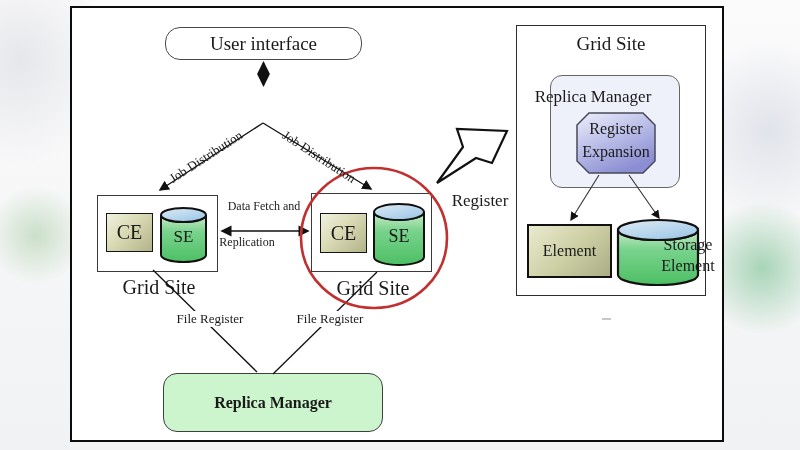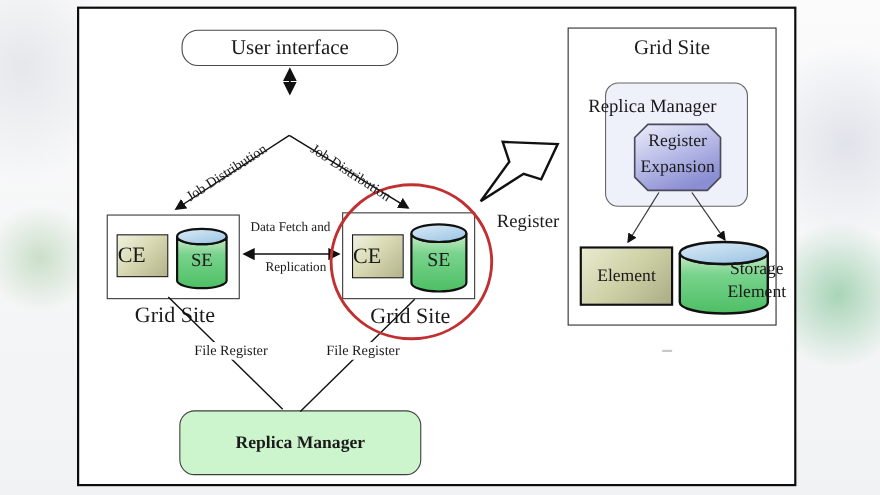--- a/index.html
+++ b/index.html
@@ -13,21 +13,21 @@
       radial-gradient(120px 140px at 20px 60px, rgba(210,212,218,.5), rgba(210,212,218,0) 75%),
       linear-gradient(#fbfbfc,#f1f2f3);
   }
   .abs{position:absolute;}
   .panel{left:70px;top:6px;width:654px;height:436px;background:#fff;border:2px solid #0c0c0c;box-sizing:border-box;}
   .rbox{background:#fff;border:1.6px solid #4a4a4a;border-radius:15px;box-sizing:border-box;
         display:flex;align-items:center;justify-content:center;font-size:19px;}
   .gridbox{border:1.6px solid #3a3a3a;box-sizing:border-box;background:transparent;}
   .cebox{border:1.6px solid #161616;box-sizing:border-box;
          background:linear-gradient(135deg,#f0f1e0 0%,#d9dab4 45%,#b2b389 100%);
-         display:flex;align-items:center;font-size:20px;}
+         display:flex;align-items:center;justify-content:center;font-size:20px;}
   .lbl{text-align:center;}
   .z6{z-index:6;}
   svg.overlay{position:absolute;left:0;top:0;z-index:5;pointer-events:none;}
   .caption{font-size:20px;}
   .small{font-size:12px;line-height:1;}
   .fr{font-size:13px;background:#fff;padding:0 2px;z-index:6;}
   .jd{font-size:13px;white-space:nowrap;z-index:6;}
   .catalog{background:#cdf5cd;border:1.6px solid #3f3f3f;border-radius:14px;box-sizing:border-box;
            display:flex;align-items:center;justify-content:center;font-weight:bold;font-size:16px;}
   .rpanel{border:1.6px solid #2e2e2e;background:#fff;box-sizing:border-box;}
@@ -57,21 +57,21 @@
   </div>
   <div class="abs lbl caption" style="left:104px;top:276px;width:110px;">Grid Site</div>
 
   <div class="abs gridbox" style="left:311px;top:193px;width:121px;height:79px;"></div>
   <div class="abs cebox" style="left:320px;top:213px;width:47px;height:40px;">
     <span>CE</span>
   </div>
   <div class="abs lbl caption z6" style="left:318px;top:277px;width:110px;">Grid Site</div>
 
   <div class="abs lbl small" style="left:211px;top:200px;width:106px;">Data Fetch and</div>
-  <div class="abs lbl small" style="left:216px;top:236px;width:106px;">Replication</div>
+  <div class="abs lbl small" style="left:194px;top:236px;width:106px;">Replication</div>
 
   <div class="abs lbl jd" style="left:160px;top:149px;width:92px;transform:rotate(-33deg);">Job Distribution</div>
   <div class="abs lbl jd" style="left:273px;top:149px;width:92px;transform:rotate(33deg);">Job Distribution</div>
 
   <div class="abs catalog" style="left:163px;top:373px;width:220px;height:59px;">
     <span>Replica Manager</span>
   </div>
 
   <div class="abs lbl" style="left:436px;top:191px;width:88px;font-size:17px;">Register</div>
 

